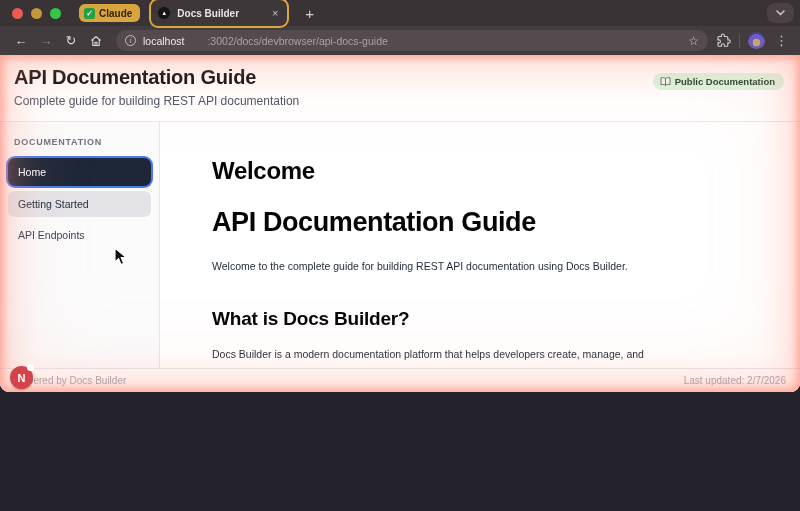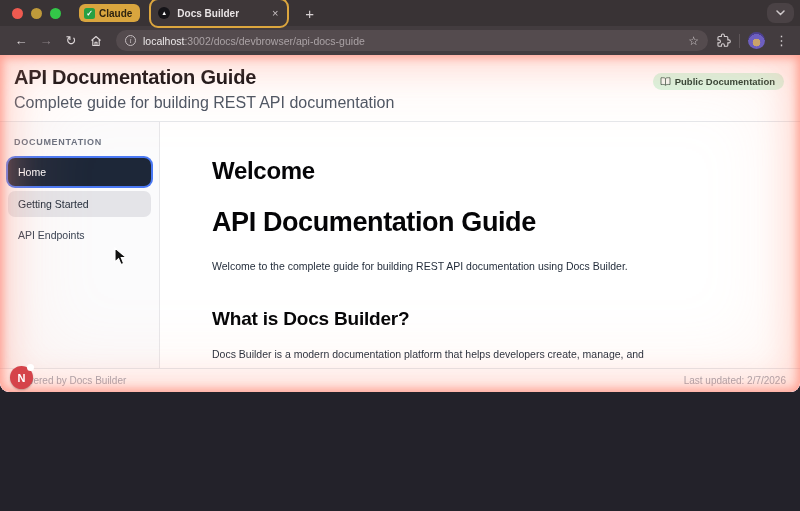--- a/index.html
+++ b/index.html
@@ -66,21 +66,21 @@
     flex:1; height:21px; background:#544b4e; border-radius:11px;
     display:flex; align-items:center; padding:0 9px; margin:0 8px 0 6px; min-width:0;
   }
   .info-icon {
     width:11px; height:11px; border:1px solid #c4bcbf; border-radius:50%;
     color:#c4bcbf; font-size:8px; line-height:10px; text-align:center;
     font-family:"Liberation Serif", serif; font-style:italic; flex:none; margin-right:7px;
   }
   .url-text { font-size:10.5px; white-space:nowrap; overflow:hidden; flex:1; }
   .url-host { color:#ece8e9; }
-  .url-rest { color:#aaa2a5; }
+  .url-rest { color:#aaa2a5;padding-left:23px; }
   .star-icon { color:#cfc9cb; font-size:12px; margin-left:6px; flex:none; }
 
   .tool-right { display:flex; align-items:center; gap:8px; }
   .divider-v { width:1px; height:14px; background:#5d5558; }
   .avatar {
     width:17px; height:17px; border-radius:50%;
     background:radial-gradient(circle at 50% 62%, #caa36a 0 28%, #6d5fc0 30% 62%, #4b3f8f 63% 100%);
   }
   .kebab { color:#d3cdcf; font-size:13px; line-height:1; padding:0 2px; }
 
@@ -98,21 +98,21 @@
       inset 0 0 70px 30px rgba(255,170,150,0.12);
   }
 
   
   .page-header {
     height:67px; padding:11px 16px 0 14px; background:#fff;
     border-bottom:1px solid #e5e7eb;
     display:flex; justify-content:space-between; align-items:flex-start;
   }
   .ph-title { font-size:20px; font-weight:bold; color:#0b0b0f; letter-spacing:-0.2px; }
-  .ph-sub   { font-size:16px; color:#4b5563; margin-top:5px; }
+  .ph-sub   { font-size:12px; color:#4b5563; margin-top:5px; }
   .ph-by    { font-size:10px; color:#9ca3af; margin-top:6px; }
   .badge {
     margin-top:7px; background:#d9f7e1; border-radius:10px;
     display:flex; align-items:center; gap:4px; padding:3px 9px 3px 7px; flex:none;
   }
   .badge-label { font-size:9.5px; font-weight:bold; color:#233c2d; }
 
   
   .body-row { display:flex; height:359px; }
 

